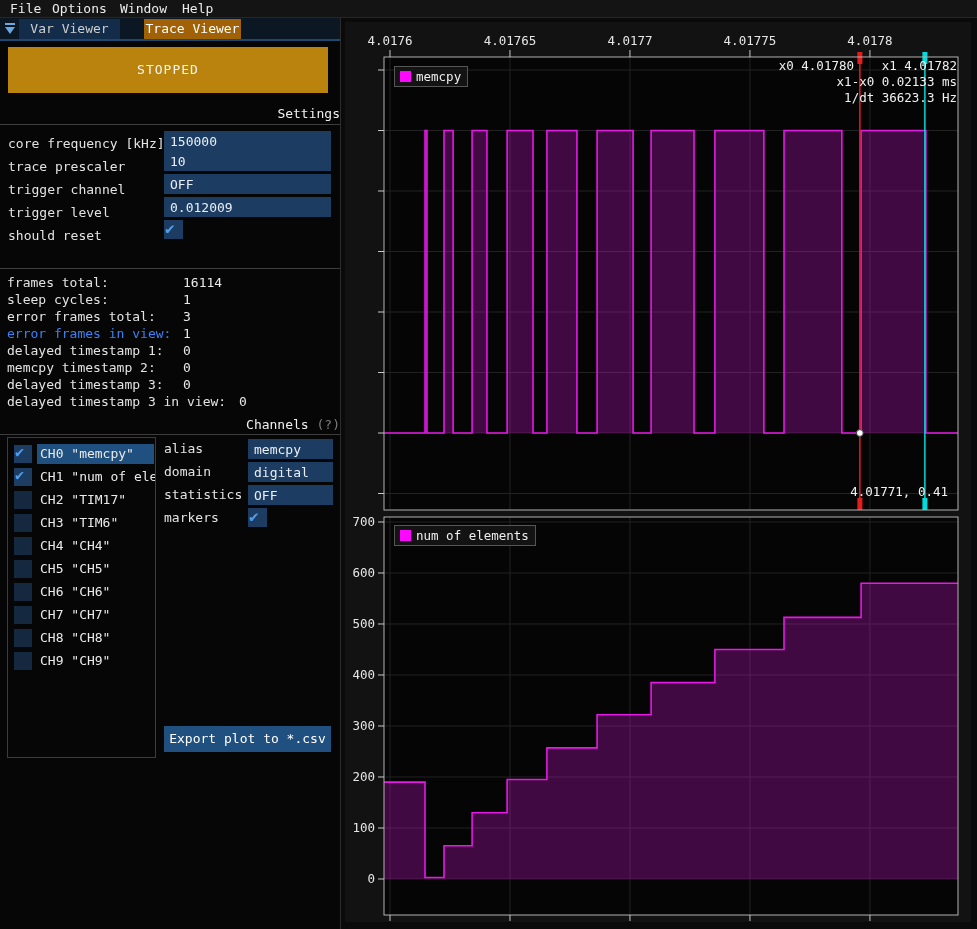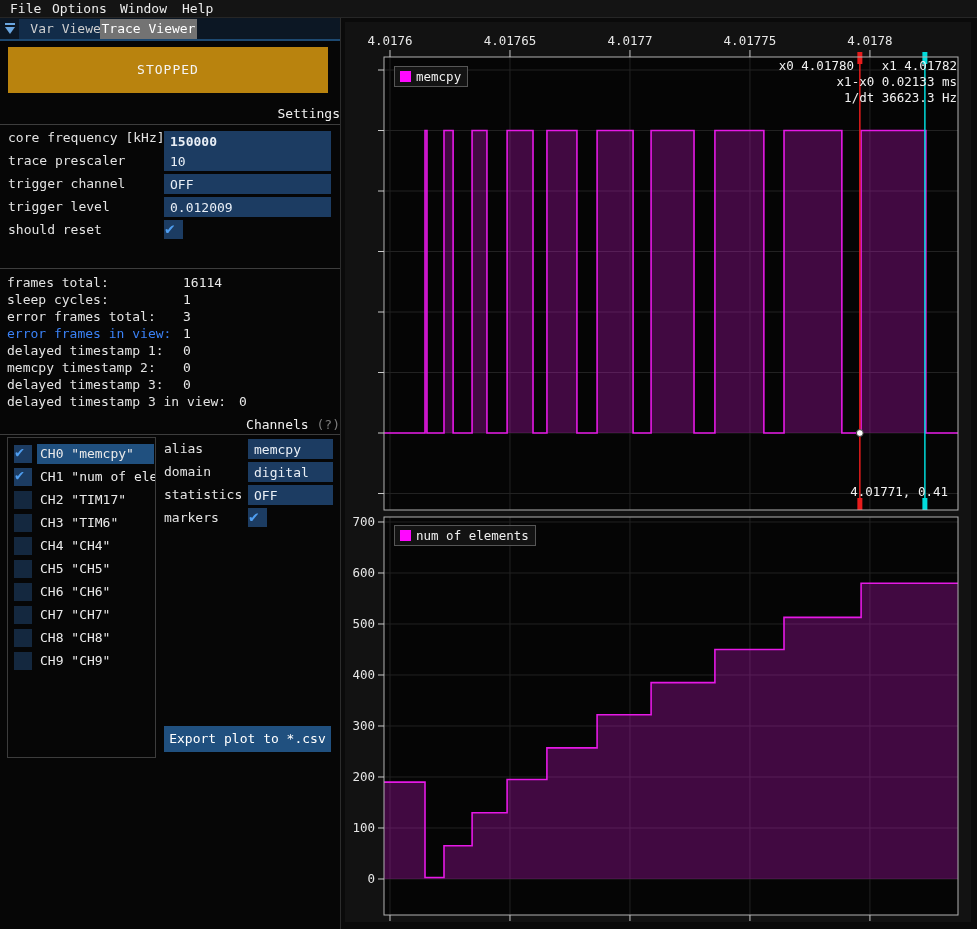--- a/index.html
+++ b/index.html
@@ -10,30 +10,30 @@
     color:#e0e0e0; font-size:13px;
   }
   
   #menubar { position:absolute; left:0; top:0; width:977px; height:18px; background:#141414; border-bottom:1px solid #262626; }
   .menu-item { position:absolute; top:1px; height:16px; line-height:16px; color:#ececec; cursor:default; }
   
   #tabstrip { position:absolute; left:0; top:18px; width:340px; height:23px; background:#0c1724; }
   #tabstrip .underline { position:absolute; left:0; top:21px; width:340px; height:2px; background:#1d4971; }
   .tab { position:absolute; top:1px; height:20px; line-height:20px; text-align:center; font-size:13px; }
   .tab.inactive { background:#122c49; color:#cfcfcf; }
-  .tab.active { background:#737373; color:#ffffff; }
+  .tab.active { background:#a16207; color:#ffffff;margin-left:44px; }
   #tablist-btn { position:absolute; left:3px; top:4px; width:15px; height:14px; }
   #tablist-btn .bar { position:absolute; left:2px; top:1px; width:10px; height:2px; background:#6aa6e0; }
   #tablist-btn .tri { position:absolute; left:2px; top:5px; width:0; height:0; border-left:5px solid transparent; border-right:5px solid transparent; border-top:7px solid #6aa6e0; }
   
   .btn-stopped { position:absolute; left:8px; top:47px; width:320px; height:46px; background:#b9830e; color:#f4f4f4; text-align:center; line-height:46px; letter-spacing:1px; }
   .section-title { position:absolute; left:0; width:340px; text-align:right; color:#f0f0f0; }
   .section-title .help { color:#7d7d7d; }
   .separator { position:absolute; left:0; width:340px; height:1px; background:#3d3d3d; }
-  .fld-label { position:absolute; left:8px; height:20px; line-height:20px; color:#e3e3e3; white-space:pre; }
+  .fld-label { position:absolute; left:8px; height:20px; line-height:20px; color:#e3e3e3; white-space:pre;margin-top:6px; }
   .fld-input { position:absolute; left:164px; width:167px; height:20px; background:#1c3c62; border:none; outline:none; color:#e9eff6; font:13px "DejaVu Sans Mono", monospace; padding:0 0 0 6px; }
   .checkbox { position:absolute; width:19px; height:19px; background:#1c3c62; }
   .checkbox .tick { position:absolute; left:1px; top:-1px; color:#4f9ef0; font-size:16px; font-weight:bold; }
   .ind-label { position:absolute; left:7px; height:17px; line-height:17px; color:#e3e3e3; white-space:pre; }
   .ind-label.error { color:#3b82f6; }
   .ind-value { position:absolute; height:17px; line-height:17px; color:#e8e8e8; }
   
   #chan-list { position:absolute; left:7px; top:437px; width:149px; height:321px; border:1px solid #3c3c3c; background:#060606; overflow:hidden; }
   .chan-row { position:absolute; left:0; width:147px; height:22px; }
   .chan-row .cb { position:absolute; left:6px; top:1px; width:18px; height:18px; background:#14283f; }
@@ -75,21 +75,21 @@
     <div class="tab active" style="left:100px;width:97px">Trace Viewer</div>
     <div class="underline"></div>
   </div>
 
   <div class="btn-stopped">STOPPED</div>
 
   <div class="section-title" style="top:106px">Settings</div>
   <div class="separator" style="top:124px"></div>
 
   <div class="fld-label" style="top:128px">core frequency [kHz]</div>
-  <input class="fld-input" style="top: 131px; font-weight: bold;" value="150000">
+  <input class="fld-input" style="top: 131px;" value="150000">
   <div class="fld-label" style="top:151px">trace prescaler</div>
   <input class="fld-input" style="top: 151px;" value="10">
   <div class="fld-label" style="top:174px">trigger channel</div>
   <input class="fld-input" style="top: 174px;" value="OFF">
   <div class="fld-label" style="top:197px">trigger level</div>
   <input class="fld-input" style="top: 197px;" value="0.012009">
   <div class="fld-label" style="top:220px">should reset</div>
   <div class="checkbox" style="left:164px;top:220px">
     <span class="tick">✔</span>
   </div>

